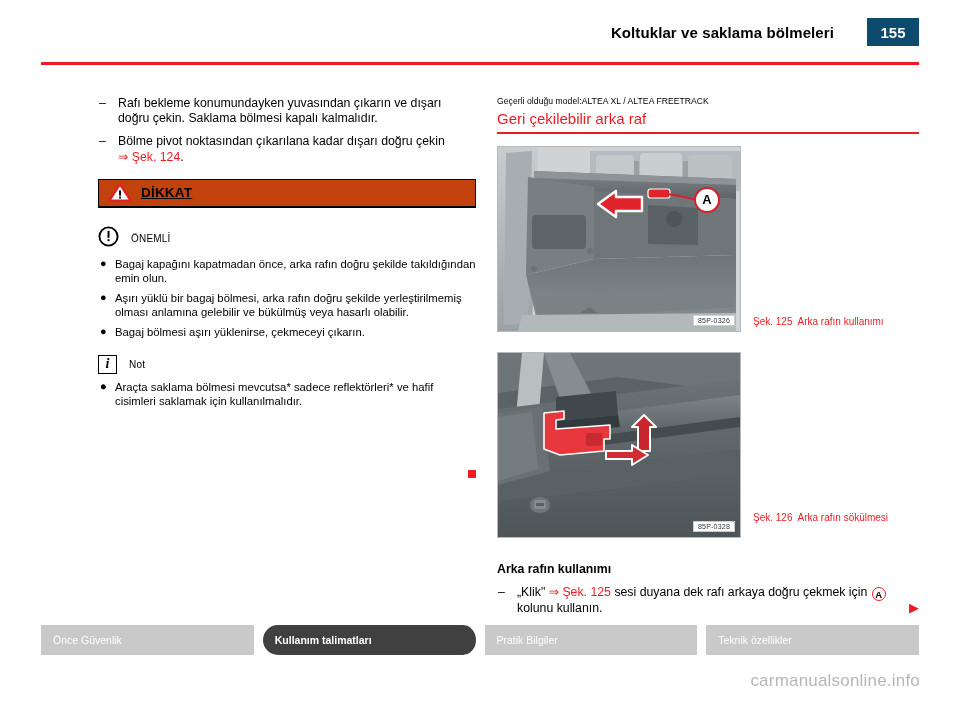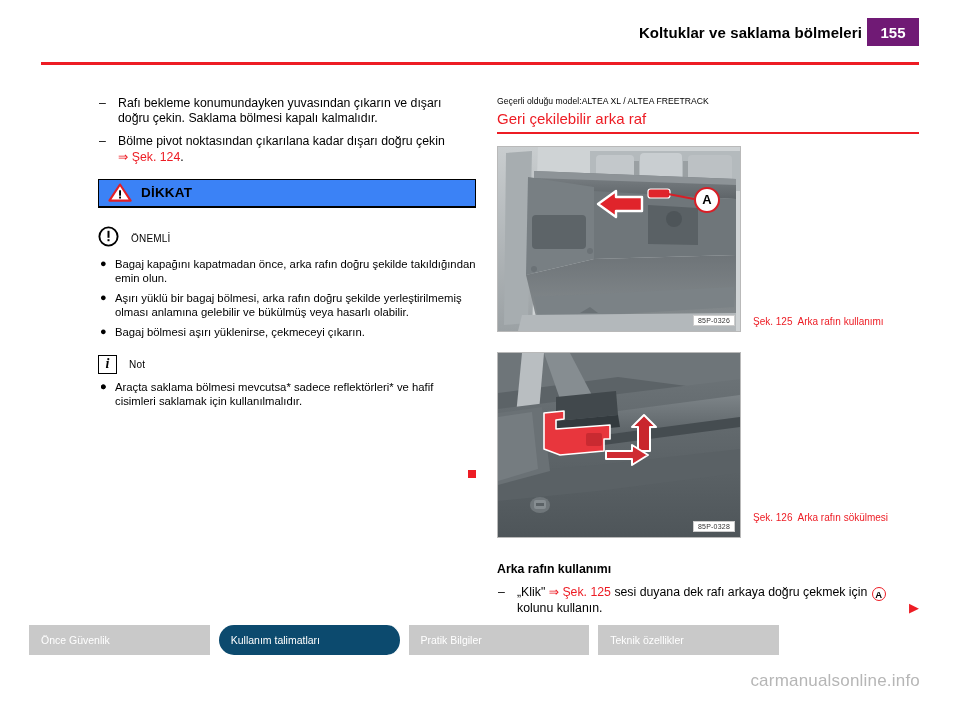--- a/index.html
+++ b/index.html
@@ -18,34 +18,34 @@
 
   
   .page-header {
     position: absolute;
     left: 0; top: 0;
     width: 960px;
     height: 62px;
   }
   .header-title {
     position: absolute;
-    right: 98px;
+    right: 126px;
     top: 24px;
     font-size: 15px;
     font-weight: bold;
     letter-spacing: 0.1px;
     white-space: nowrap;
   }
   .page-number-box {
     position: absolute;
     right: 41px;
     top: 18px;
     width: 52px;
     height: 28px;
-    background: #701a75;
+    background: #0c4a6e;
     color: #ffffff;
     font-size: 15px;
     font-weight: bold;
     display: flex;
     align-items: center;
     justify-content: center;
   }
   .header-rule {
     position: absolute;
     left: 41px;
@@ -101,27 +101,28 @@
   }
   .xref { color: #ed1c24; white-space: nowrap; }
 
   
   .warn-box {
     border: 1px solid #000;
     margin-top: 14px;
     background: #ffffff;
   }
   .warn-head {
-    background: #3b82f6;
+    background: #c2410c;
     border-bottom: 1px solid #000;
     height: 27px;
     display: flex;
     align-items: center;
     padding-left: 9px;
     box-sizing: border-box;
+    text-decoration: underline;
   }
   .warn-head-title {
     font-size: 13.5px;
     font-weight: bold;
     margin-left: 9px;
     letter-spacing: 0.2px;
   }
   .warn-body {
     padding: 6px 8px 7px 8px;
     font-size: 11.6px;
@@ -254,40 +255,40 @@
     position: absolute;
     right: 0;
     color: #ed1c24;
     font-size: 13px;
     line-height: 1;
   }
 
   
   .footer {
     position: absolute;
-    left: 29px;
+    left: 41px;
     top: 625px;
-    width: 750px;
+    width: 878px;
     height: 30px;
     display: flex;
     gap: 7px;
   }
   .footer-tab {
     flex: 1;
     background: #c9c9c9;
     color: #ffffff;
     font-size: 10.5px;
     display: flex;
     align-items: center;
     padding-left: 12px;
     box-sizing: border-box;
     border-right: 2px solid #ffffff;
   }
   .footer-tab:last-child { border-right: none; }
-  .footer-tab.active { background: #0c4a6e; font-weight: normal; border-radius: 15px; }
+  .footer-tab.active { background: #404040; font-weight: bold; border-radius: 15px; }
 
   .watermark {
     position: absolute;
     right: 40px;
     bottom: 10px;
     font-size: 17px;
     color: #b6b6b6;
     letter-spacing: 0.2px;
   }
 </style>

